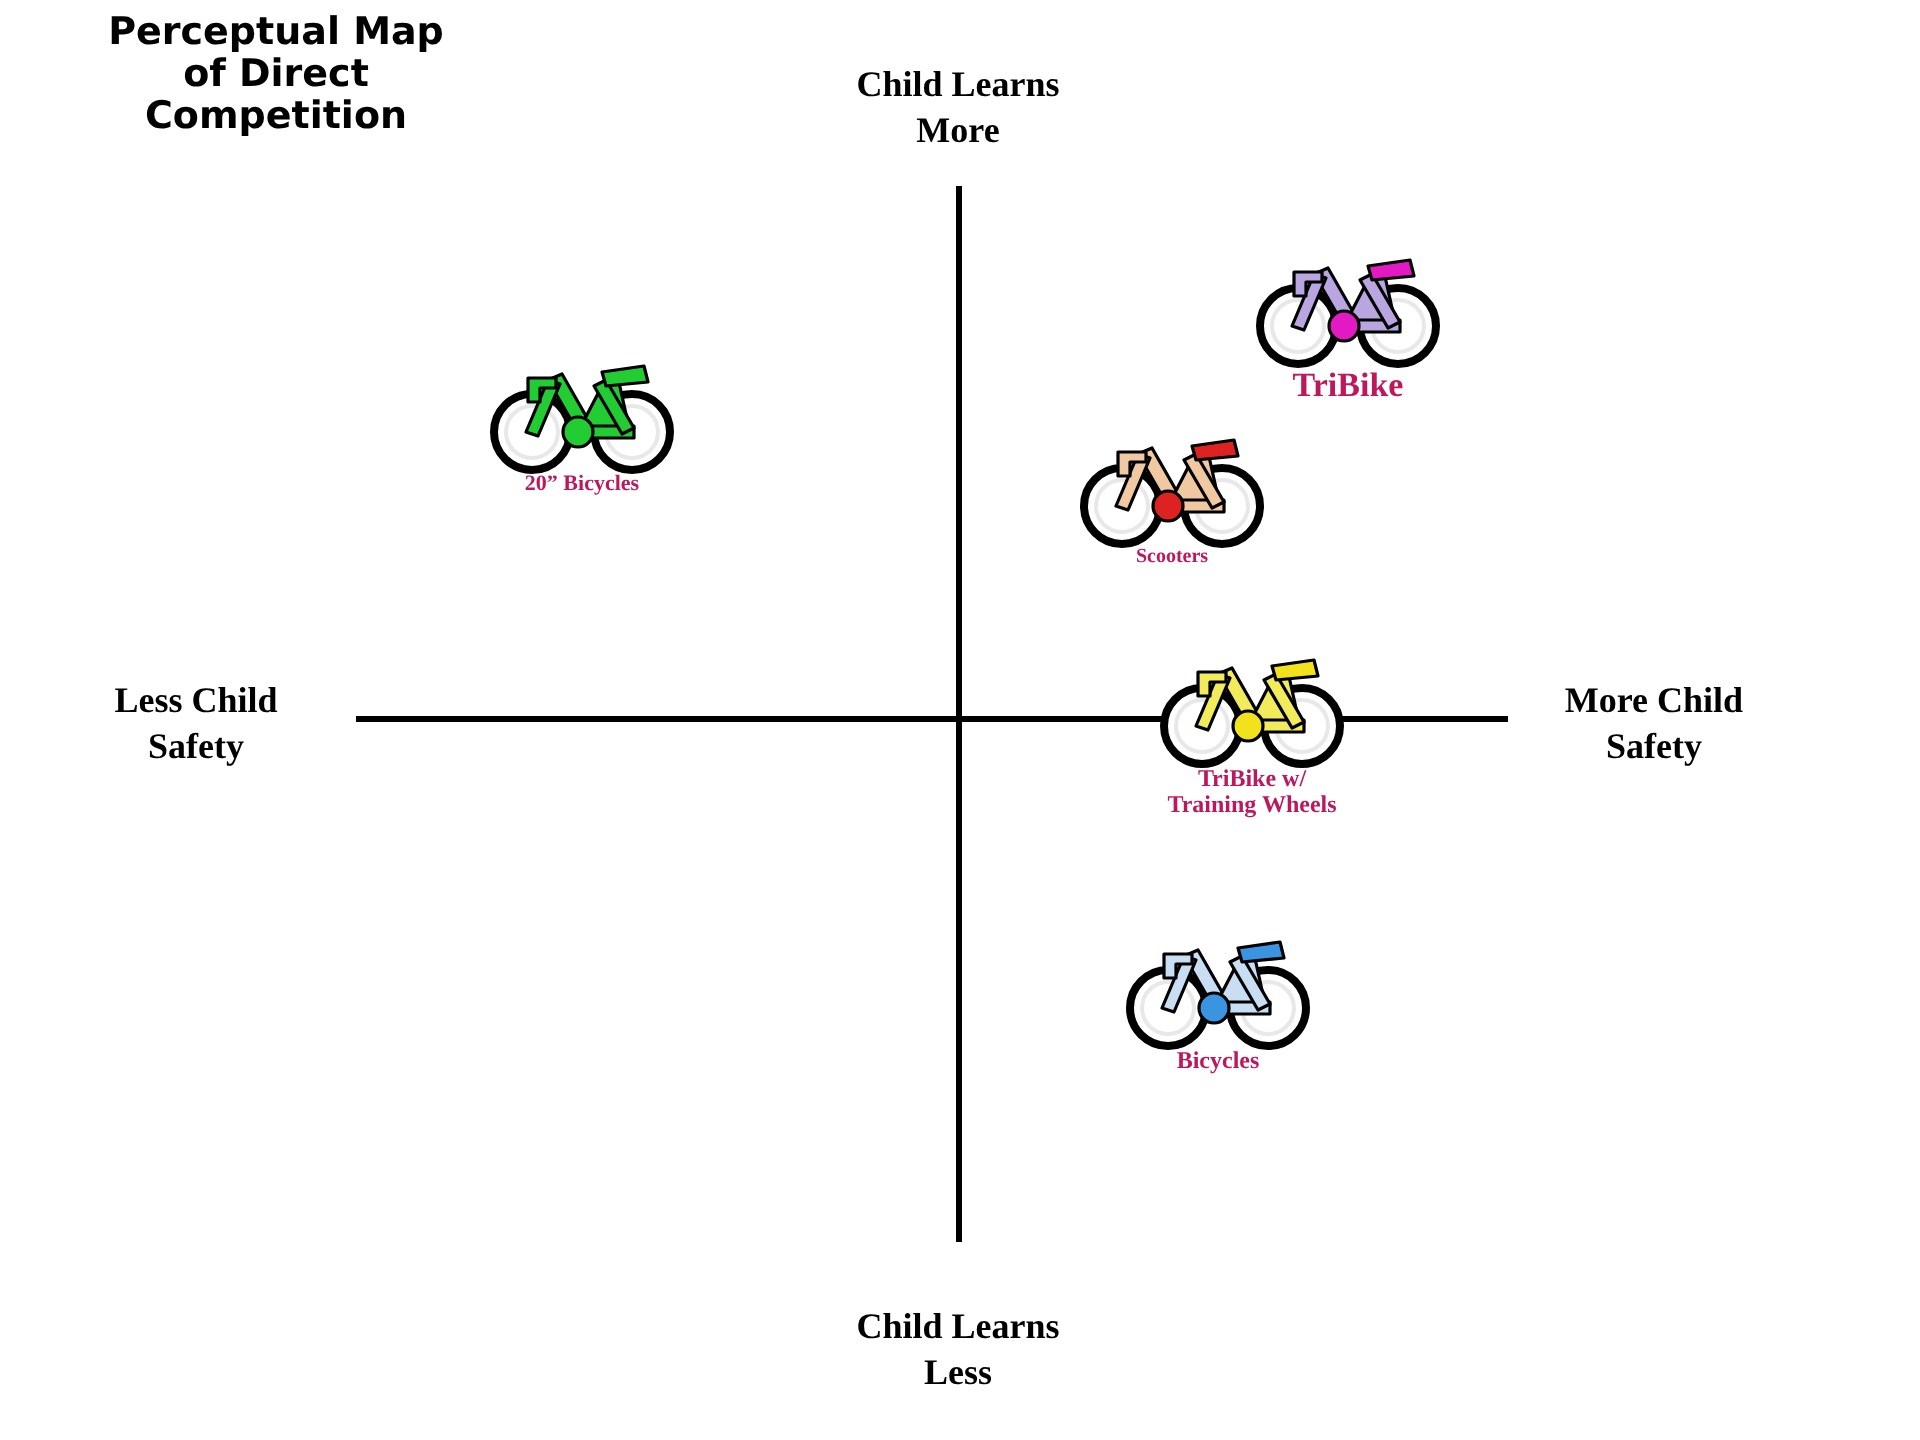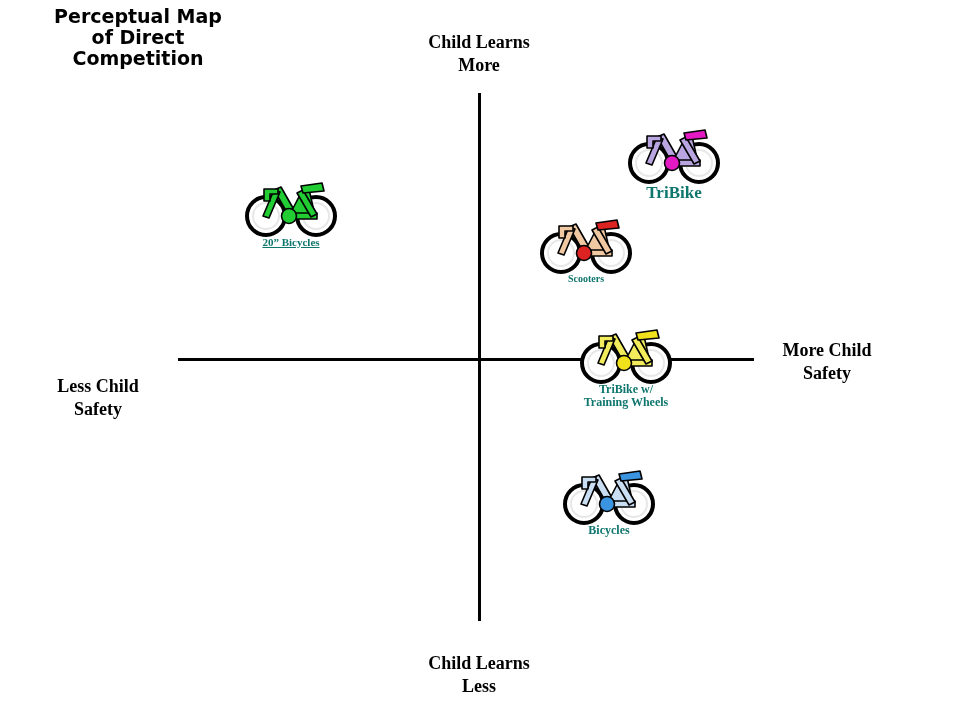--- a/index.html
+++ b/index.html
@@ -56,21 +56,21 @@
     font-family: "Liberation Serif", "DejaVu Serif", serif;
     font-weight: bold;
     font-size: 18px;
     line-height: 23px;
     color: #000000;
     white-space: pre-line;
     text-align: center;
   }
   #axis-label-top    { left: 393px; top: 31px;  width: 172px; }
   #axis-label-bottom { left: 393px; top: 652px; width: 172px; }
-  #axis-label-left   { left: 28px;  top: 339px; width: 140px; margin-top: 36px; }
+  #axis-label-left   { left: 28px;  top: 339px; width: 140px; }
   #axis-label-right  { left: 752px; top: 339px; width: 150px; }
 
   
   .point {
     position: absolute;
     width: 0;
     height: 0;
   }
   .point .bike-wrap {
     position: absolute;
@@ -78,21 +78,21 @@
     top: 0;
     transform: translateX(-50%);
   }
   .point .point-label {
     position: absolute;
     left: 50%;
     transform: translateX(-50%);
     text-align: center;
     font-family: "Liberation Serif", "DejaVu Serif", serif;
     font-weight: bold;
-    color: #0f766e;
+    color: #be185d;
     white-space: pre-line;
     line-height: 1.12em;
   }
   .bike-svg { display: block; }
 </style>
 </head>
 <body>
 
 <div id="canvas">
 
@@ -133,21 +133,21 @@
       <path d="M19 17 L33 17 L33 22 L25 22 L25 29 L19 29 Z"></path>
 
       <path d="M58 18 L72 42 L66 45 L52 21 Z"></path>
     </g>
 
     <path d="M56 14 L77 11 L79 19 L58 21 Z" fill="#22cc33" stroke="#000000" stroke-width="1.6" stroke-linejoin="round"></path>
 
     <circle cx="44" cy="44" r="7.5" fill="#22cc33" stroke="#000000" stroke-width="1.6"></circle>
   </svg>
         </div>
-        <div class="point-label" style="top: 64px; font-size: 11px; width: 220px; text-decoration: underline;">20” Bicycles</div>
+        <div class="point-label" style="top: 64px; font-size: 11px; width: 220px;">20” Bicycles</div>
       </div>
       <div class="point" style="left: 674px; top: 119px;">
         <div class="bike-wrap">
   <svg class="bike-svg" width="92" height="66" viewBox="0 0 92 66">
 
     <circle cx="21" cy="44" r="19" fill="#ffffff" stroke="#000000" stroke-width="4"></circle>
     <circle cx="71" cy="44" r="19" fill="#ffffff" stroke="#000000" stroke-width="4"></circle>
     <circle cx="21" cy="44" r="13" fill="none" stroke="#e8e8e8" stroke-width="2"></circle>
     <circle cx="71" cy="44" r="13" fill="none" stroke="#e8e8e8" stroke-width="2"></circle>
 

